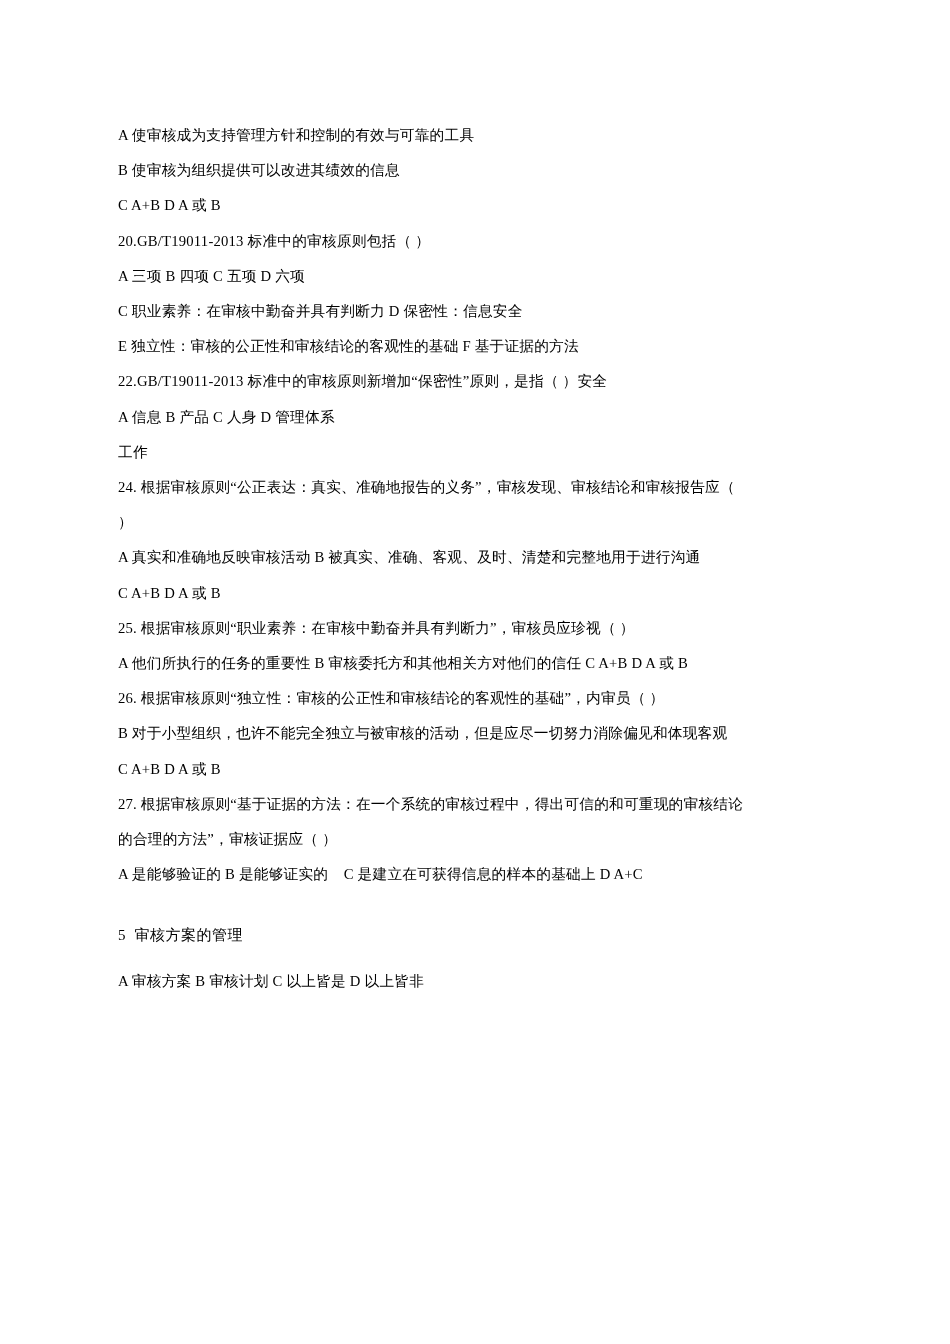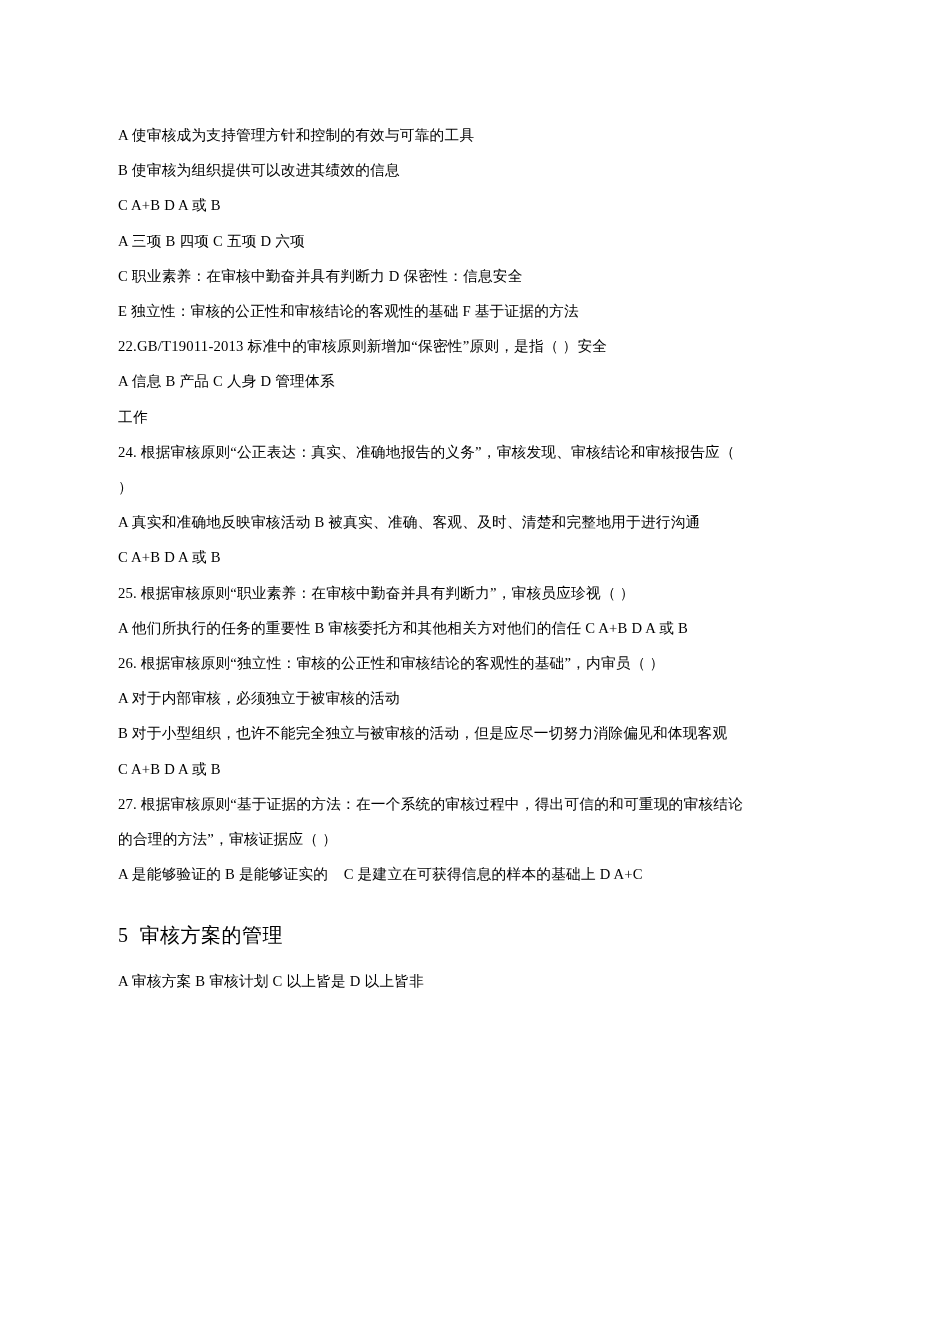--- a/index.html
+++ b/index.html
@@ -24,54 +24,54 @@
     width: 714px;
   }
   .line {
     font-size: 14.7px;
     line-height: 35.2px;
     letter-spacing: 0.2px;
     white-space: pre-wrap;
     word-break: break-all;
   }
   .heading {
-    font-size: 20px;
+    font-size: 15px;
     line-height: 50px;
     margin-top: 18px;
     margin-bottom: 4px;
     letter-spacing: 0.5px;
     white-space: pre-wrap;
     font-family: Liberation Serif, serif;
   }
   .gap-top {
     margin-top: 2px;
   }
 </style>
 </head>
 <body>
 
 <div id="page">
   <div class="doc-body">
     <div class="line">A 使审核成为支持管理方针和控制的有效与可靠的工具</div>
     <div class="line">B 使审核为组织提供可以改进其绩效的信息</div>
     <div class="line">C A+B D A 或 B</div>
+    <div class="line">20.GB/T19011-2013 标准中的审核原则包括（ ）</div>
     <div class="line">A 三项 B 四项 C 五项 D 六项</div>
     <div class="line">C 职业素养：在审核中勤奋并具有判断力 D 保密性：信息安全</div>
     <div class="line">E 独立性：审核的公正性和审核结论的客观性的基础 F 基于证据的方法</div>
     <div class="line">22.GB/T19011-2013 标准中的审核原则新增加“保密性”原则，是指（ ）安全</div>
     <div class="line">A 信息 B 产品 C 人身 D 管理体系</div>
     <div class="line">工作</div>
     <div class="line">24. 根据审核原则“公正表达：真实、准确地报告的义务”，审核发现、审核结论和审核报告应（</div>
     <div class="line">）</div>
     <div class="line">A 真实和准确地反映审核活动 B 被真实、准确、客观、及时、清楚和完整地用于进行沟通</div>
     <div class="line">C A+B D A 或 B</div>
     <div class="line">25. 根据审核原则“职业素养：在审核中勤奋并具有判断力”，审核员应珍视（ ）</div>
     <div class="line">A 他们所执行的任务的重要性 B 审核委托方和其他相关方对他们的信任 C A+B D A 或 B</div>
     <div class="line">26. 根据审核原则“独立性：审核的公正性和审核结论的客观性的基础”，内审员（ ）</div>
-    <div class="line">A 对于内部审核，必须独立于被审核的活动</div>
     <div class="line">B 对于小型组织，也许不能完全独立与被审核的活动，但是应尽一切努力消除偏见和体现客观</div>
     <div class="line">C A+B D A 或 B</div>
     <div class="line">27. 根据审核原则“基于证据的方法：在一个系统的审核过程中，得出可信的和可重现的审核结论</div>
     <div class="line">的合理的方法”，审核证据应（ ）</div>
     <div class="line">A 是能够验证的 B 是能够证实的    C 是建立在可获得信息的样本的基础上 D A+C</div>
     <div class="heading">5  审核方案的管理</div>
     <div class="line">A 审核方案 B 审核计划 C 以上皆是 D 以上皆非</div>
   </div>
 </div>
 

